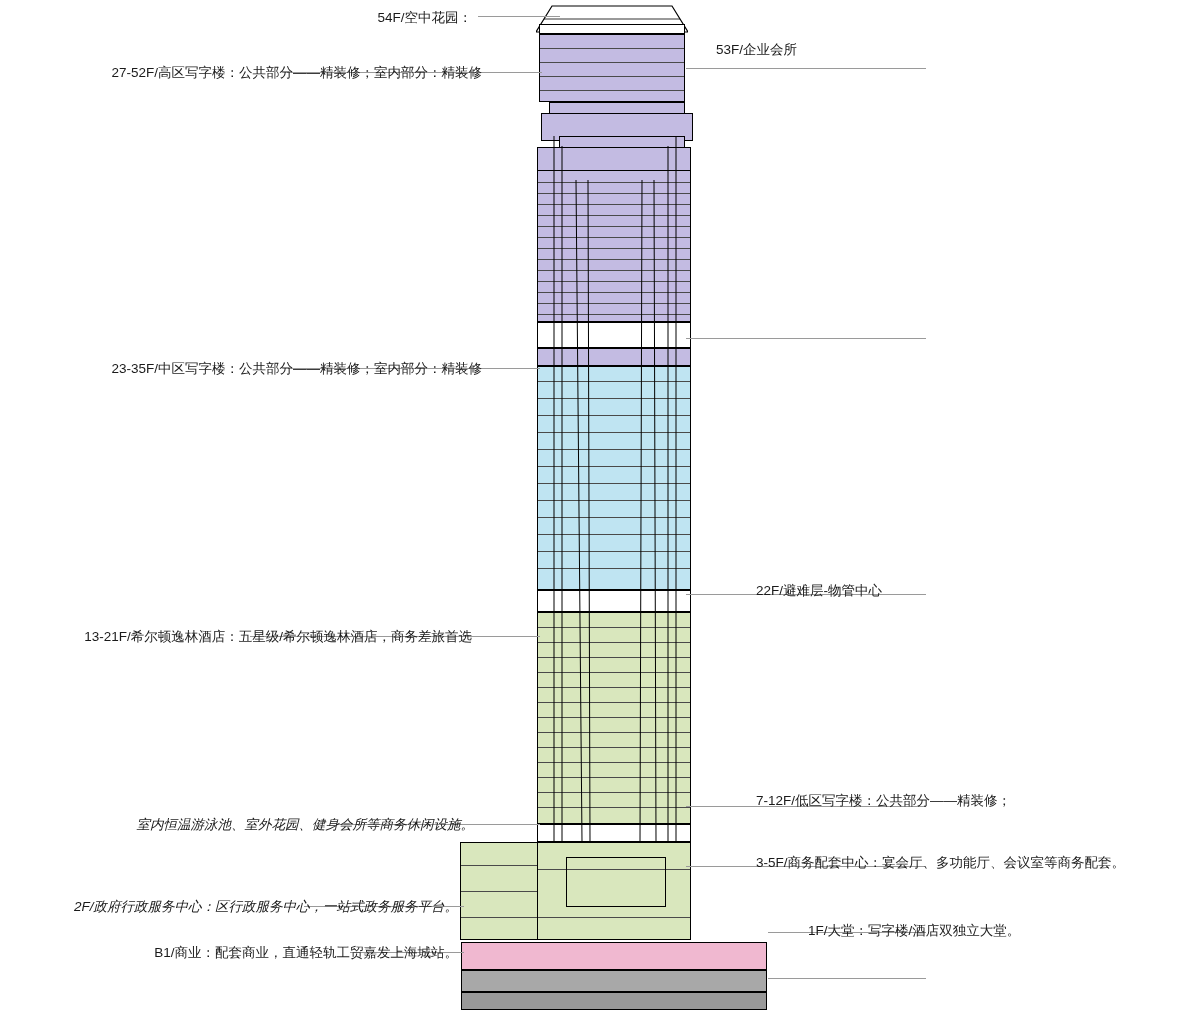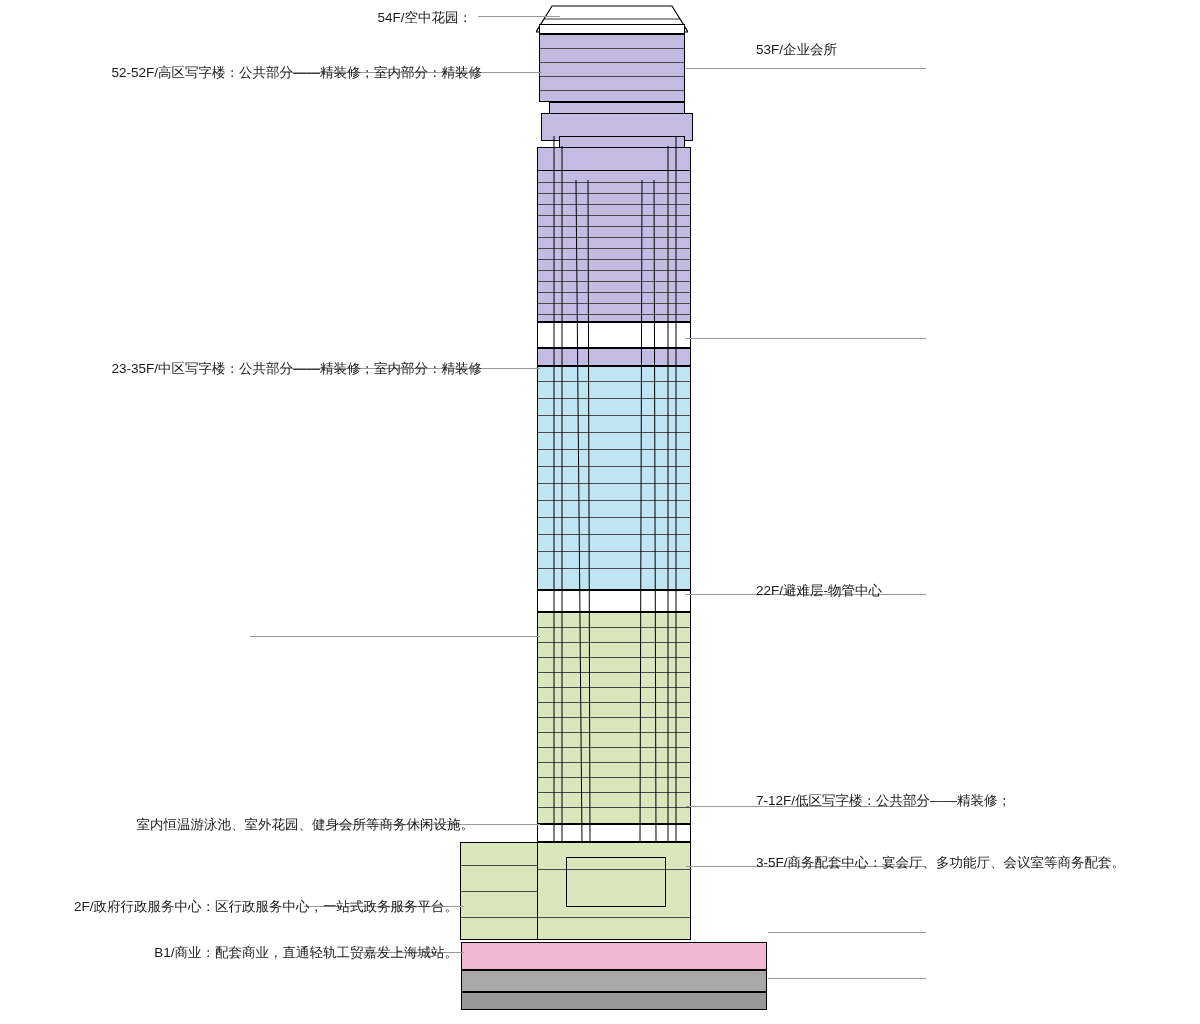--- a/index.html
+++ b/index.html
@@ -172,35 +172,37 @@
   <div class="lead" style="left:686px;top:68px;width:240px;"></div>
   <div class="lead" style="left:686px;top:338px;width:240px;"></div>
   <div class="lead" style="left:686px;top:594px;width:240px;"></div>
   <div class="lead" style="left:686px;top:806px;width:240px;"></div>
   <div class="lead" style="left:686px;top:866px;width:240px;"></div>
   <div class="lead" style="left:768px;top:932px;width:158px;"></div>
   <div class="lead" style="left:768px;top:978px;width:158px;"></div>
 
   <div class="lbl r" style="left:160px;top:8px;width:312px;">54F/空中花园：</div>
 
-  <div class="lbl r" style="left:20px;top:63px;width:462px;">52-52F/高区写字楼：公共部分——精装修；室内部分：精装修</div>
+  <div class="lbl r" style="left:20px;top:63px;width:462px;">27-52F/高区写字楼：公共部分——精装修；室内部分：精装修</div>
 
   <div class="lbl r" style="left:20px;top:359px;width:462px;">23-35F/中区写字楼：公共部分——精装修；室内部分：精装修</div>
 
-
-  <div class="lbl r" style="left:70px;top:815px;width:404px;">室内恒温游泳池、室外花园、健身会所等商务休闲设施。</div>
-
-  <div class="lbl r" style="left:8px;top:897px;width:450px;">2F/政府行政服务中心：区行政服务中心，一站式政务服务平台。</div>
+  <div class="lbl r" style="left:10px;top:627px;width:462px;">13-21F/希尔顿逸林酒店：五星级/希尔顿逸林酒店，商务差旅首选</div>
+
+  <div class="lbl r" style="left:70px;top:815px;width:404px;font-style:italic;">室内恒温游泳池、室外花园、健身会所等商务休闲设施。</div>
+
+  <div class="lbl r" style="left:8px;top:897px;width:450px;font-style:italic;">2F/政府行政服务中心：区行政服务中心，一站式政务服务平台。</div>
 
   <div class="lbl r" style="left:50px;top:943px;width:408px;">B1/商业：配套商业，直通轻轨工贸嘉发上海城站。</div>
 
-  <div class="lbl l" style="left:756px;top:40px;width:420px;">53F/企业会所</div>
+  <div class="lbl l" style="left:716px;top:40px;width:420px;">53F/企业会所</div>
 
 
   <div class="lbl l" style="left:756px;top:581px;width:420px;">22F/避难层-物管中心</div>
 
   <div class="lbl l" style="left:756px;top:791px;width:436px;">7-12F/低区写字楼：公共部分——精装修；</div>
 
   <div class="lbl l" style="left:756px;top:853px;width:440px;">3-5F/商务配套中心：宴会厅、多功能厅、会议室等商务配套。</div>
 
+  <div class="lbl l" style="left:808px;top:921px;width:390px;">1F/大堂：写字楼/酒店双独立大堂。</div>
 
 
 </div>
 
 </body></html>

